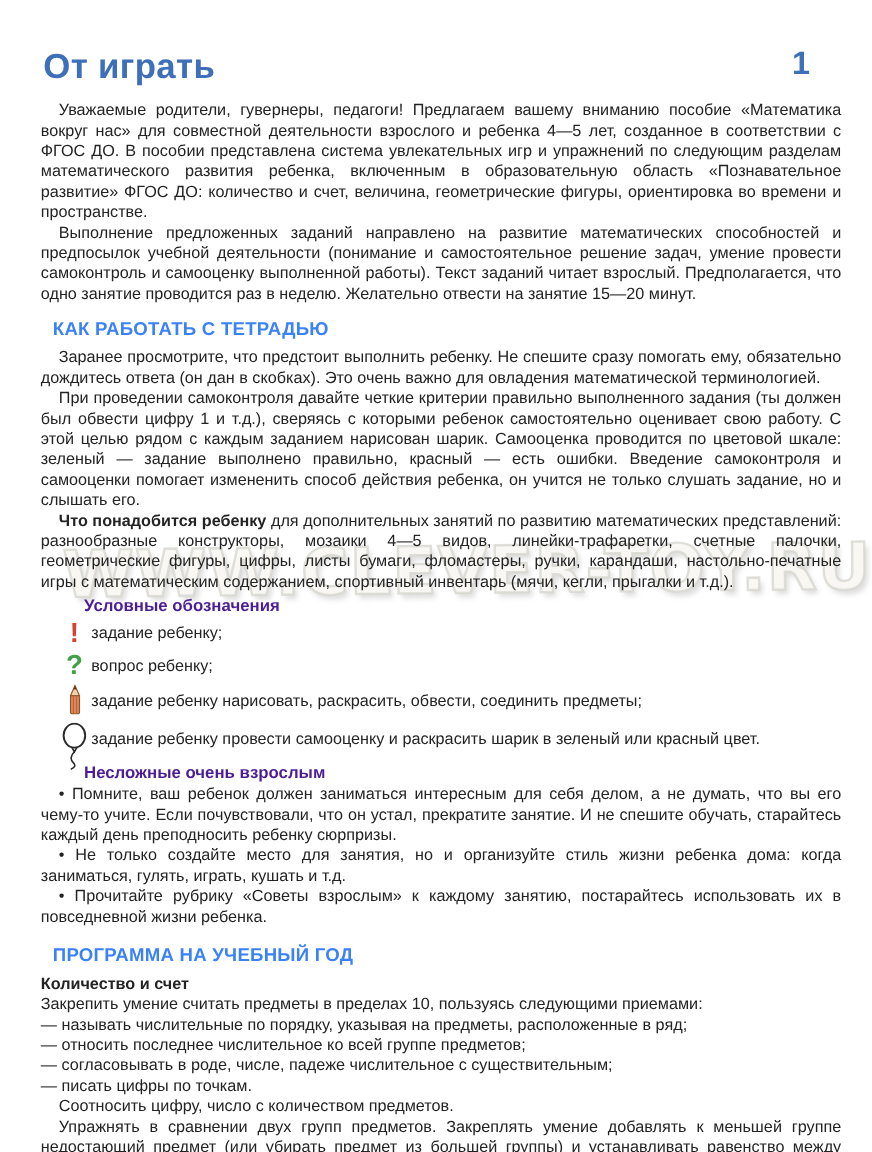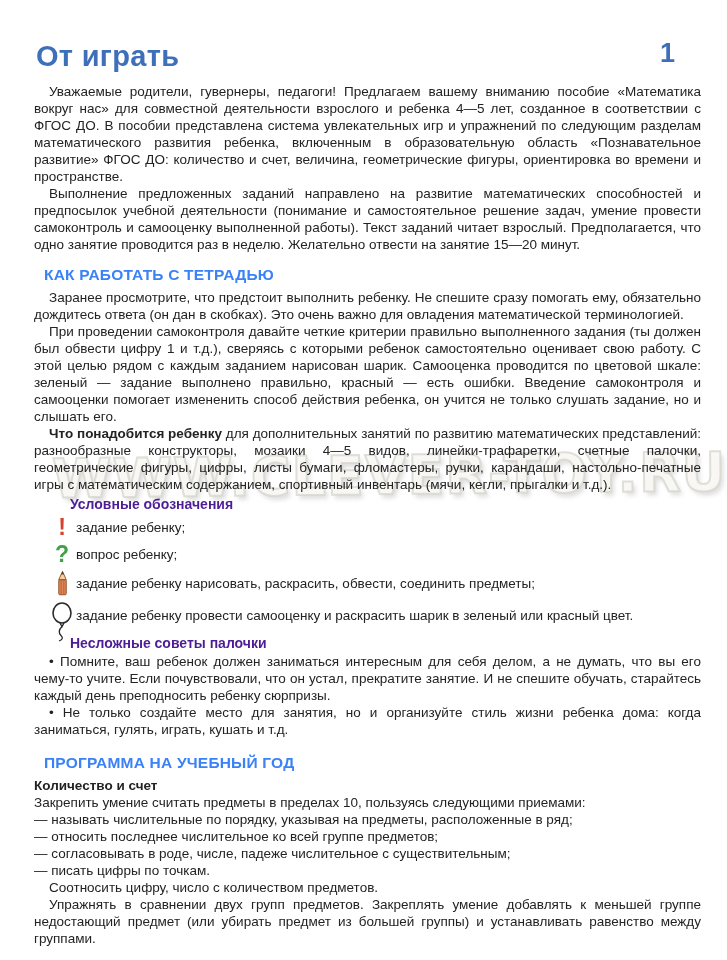--- a/index.html
+++ b/index.html
@@ -105,24 +105,25 @@
       <span class="legend-icon">
         <svg class="balloon-svg" width="24" height="40" viewBox="0 0 24 40">
           <ellipse cx="12" cy="11" rx="9" ry="10" fill="#ffffff" stroke="#2a2a2a" stroke-width="1.6"></ellipse>
           <path d="M10,21 L12,24.5 L14,21" fill="none" stroke="#2a2a2a" stroke-width="1.4"></path>
           <path d="M12,24.5 q-5,5 -1,9 q3.5,3.5 -2,5.5" fill="none" stroke="#2a2a2a" stroke-width="1.3"></path>
         </svg>
       </span>
       <span class="legend-text">задание ребенку провести самооценку и раскрасить шарик в зеленый или красный цвет.</span>
     </div>
 
-    <div class="subhead tips-head">Несложные советы палочки</div>
+    <div class="subhead tips-head">Несложные очень взрослым</div>
 
     <p class="body ind">• Помните, ваш ребенок должен заниматься интересным для себя делом, а не думать, что вы его чему-то учите. Если почувствовали, что он устал, прекратите занятие. И не спешите обучать, старайтесь каждый день преподносить ребенку сюрпризы.</p>
     <p class="body ind">• Не только создайте место для занятия, но и организуйте стиль жизни ребенка дома: когда заниматься, гулять, играть, кушать и т.д.</p>
+    <p class="body ind">• Прочитайте рубрику «Советы взрослым» к каждому занятию, постарайтесь использовать их в повседневной жизни ребенка.</p>
 
     <h2 class="section program">ПРОГРАММА НА УЧЕБНЫЙ ГОД</h2>
 
     <p class="body bold-sub">Количество и счет</p>
     <p class="body">Закрепить умение считать предметы в пределах 10, пользуясь следующими приемами:</p>
 
     <p class="body">— называть числительные по порядку, указывая на предметы, расположенные в ряд;</p>
     <p class="body">— относить последнее числительное ко всей группе предметов;</p>
     <p class="body">— согласовывать в роде, числе, падеже числительное с существительным;</p>
     <p class="body">— писать цифры по точкам.</p>

